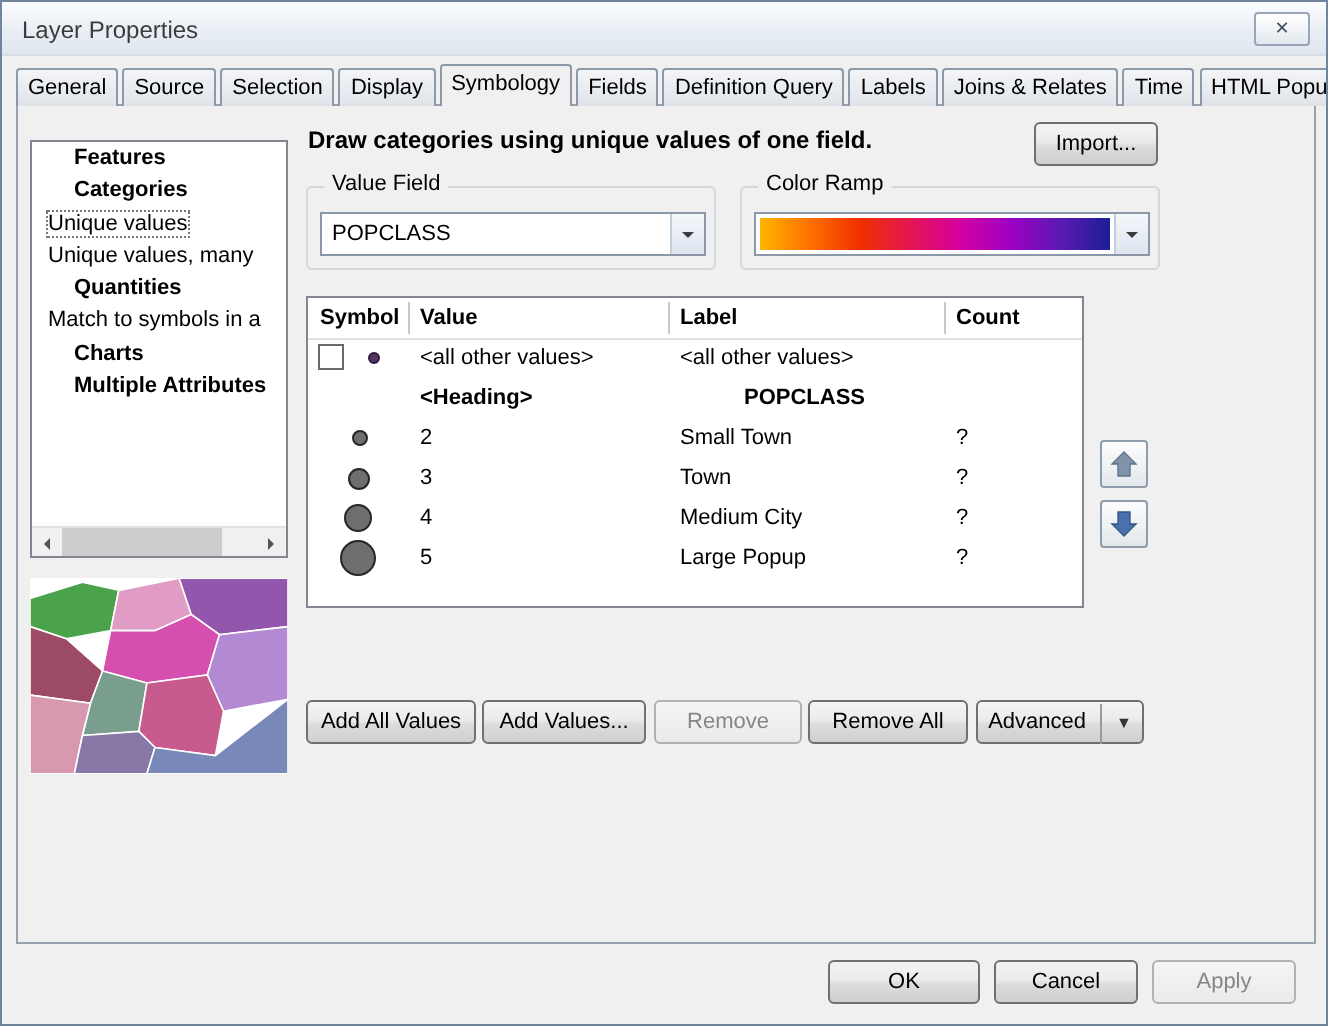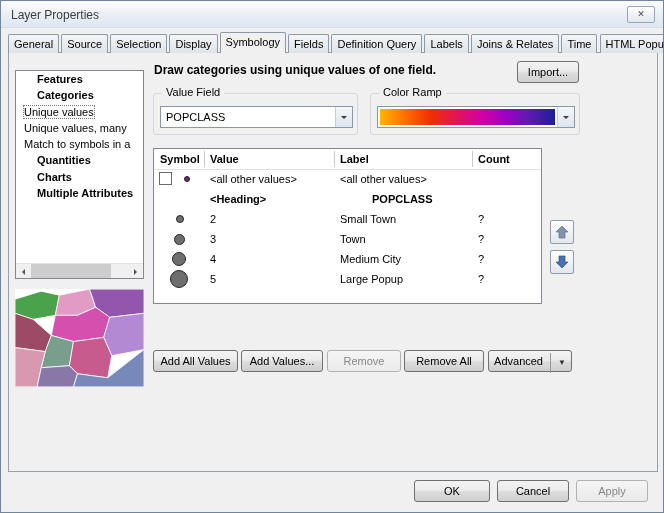--- a/index.html
+++ b/index.html
@@ -127,22 +127,22 @@
 
   <div class="pane">
 
     <span class="lbl" style="left:14px; top:4px;margin-top:29px;">Show:</span>
 
     <div class="listbox">
       <div class="litem b"><span>Features</span></div>
       <div class="litem b"><span>Categories</span></div>
       <div class="litem sub sel"><span>Unique values</span></div>
       <div class="litem sub"><span>Unique values, many</span></div>
+      <div class="litem b"><span>Quantities</span></div>
       <div class="litem sub"><span>Match to symbols in a</span></div>
-      <div class="litem b"><span>Quantities</span></div>
       <div class="litem b"><span>Charts</span></div>
       <div class="litem b"><span>Multiple Attributes</span></div>
       <div class="hscroll">
         <div class="sarrow left" style="left:0;"></div>
         <div class="sthumb"></div>
         <div class="sarrow right" style="right:0;"></div>
       </div>
     </div>
 
     <div class="mappreview">

